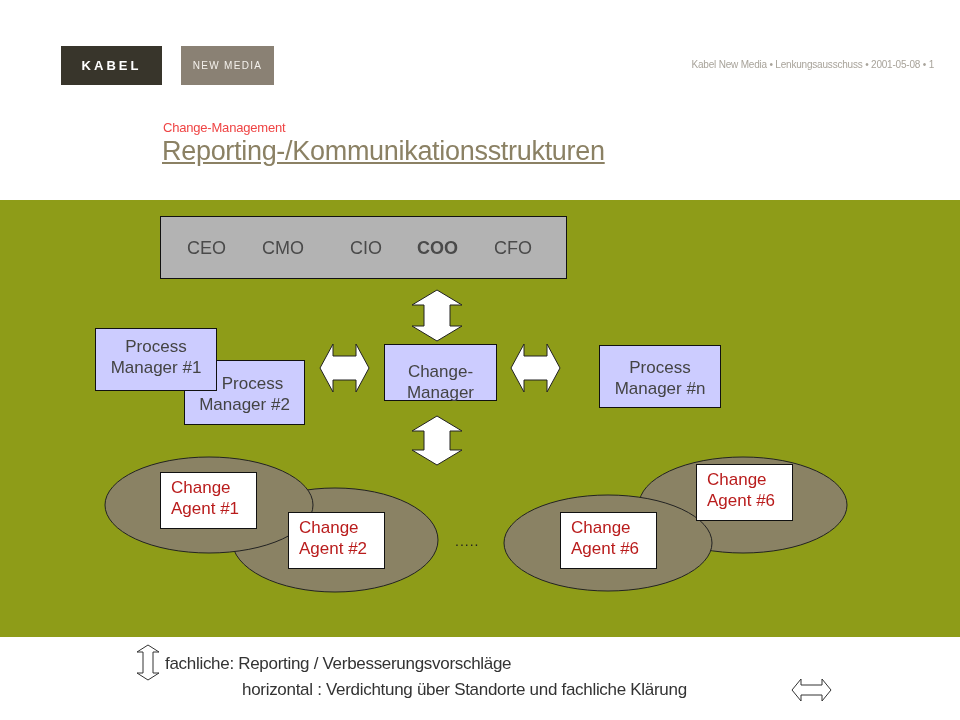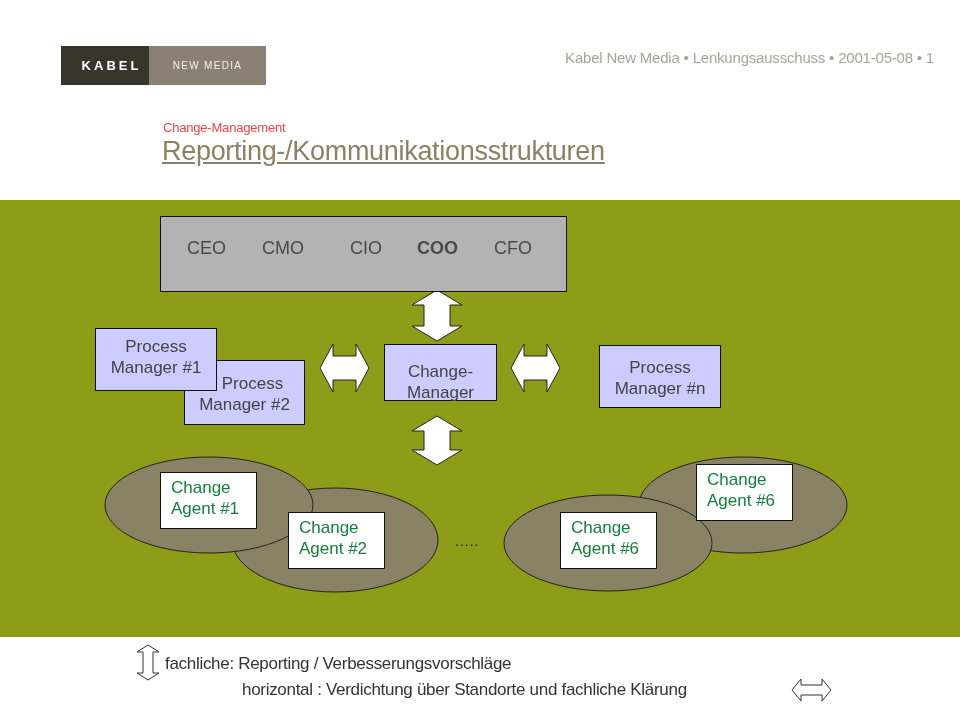--- a/index.html
+++ b/index.html
@@ -1,33 +1,33 @@
 <!DOCTYPE html>
 <html><head>
 <meta charset="utf-8">
 <style>
   html, body { margin:0; padding:0; }
   body { width:960px; height:720px; position:relative; background:#ffffff; overflow:hidden;
          font-family:"Liberation Sans", sans-serif; }
   .abs { position:absolute; }
   .logo-kabel { left:61px; top:46px; width:101px; height:39px; background:#38352b; color:#ffffff;
                 font-size:13px; font-weight:bold; letter-spacing:3px; display:flex; align-items:center; justify-content:center; }
-  .logo-new { left:149px; top:46px; width:117px; height:39px; background:#8a8174; color:#f4f1ec;
+  .logo-new { left:181px; top:46px; width:93px; height:39px; background:#8a8174; color:#f4f1ec;
               font-size:10px; letter-spacing:1.3px; display:flex; align-items:center; justify-content:center; }
-  .header-meta { right:26px; top:49px; font-size:15px; color:#a8a39a; letter-spacing:-0.2px; white-space:nowrap; }
+  .header-meta { right:26px; top:59px; font-size:10px; color:#a8a39a; letter-spacing:-0.2px; white-space:nowrap; }
   .subtitle { left:163px; top:120px; font-size:13px; color:#ef4444; letter-spacing:-0.2px; }
   .title { left:162px; top:136px; font-size:27px; color:#8b8164; letter-spacing:-0.3px;text-decoration:underline; }
   .band { left:0; top:200px; width:960px; height:437px; background:#8e9c18; }
-  .csuite { left:160px; top:216px; width:407px; height:76px; background:#b3b3b3; border:1px solid #111;
+  .csuite { left:160px; top:216px; width:407px; height:63px; background:#b3b3b3; border:1px solid #111;
             box-sizing:border-box; }
   .csuite span { position:absolute; top:21px; font-size:18px; color:#4a4a4a; }
   .box { position:absolute; background:#ccccff; border:1px solid #111; box-sizing:border-box;
          font-size:17px; color:#444; line-height:21px; text-align:center; }
   .agent { position:absolute; background:#ffffff; border:1px solid #111; box-sizing:border-box;
-           font-size:17px; color:#15803d; line-height:21px; text-align:left; padding:4px 0 0 10px; }
+           font-size:17px; color:#b91c1c; line-height:21px; text-align:left; padding:4px 0 0 10px; }
   svg.diag { position:absolute; left:0; top:0; }
   .legend { font-size:17px; color:#333; white-space:nowrap; letter-spacing:-0.3px; }
   .dots { left:455px; top:533px; font-size:14px; color:#222; letter-spacing:1px; }
 </style>
 </head>
 <body>
 
 <div class="abs logo-kabel">KABEL</div>
 <div class="abs logo-new">NEW MEDIA</div>
 <div class="abs header-meta">Kabel New Media • Lenkungsausschuss • 2001-05-08 • 1</div>

